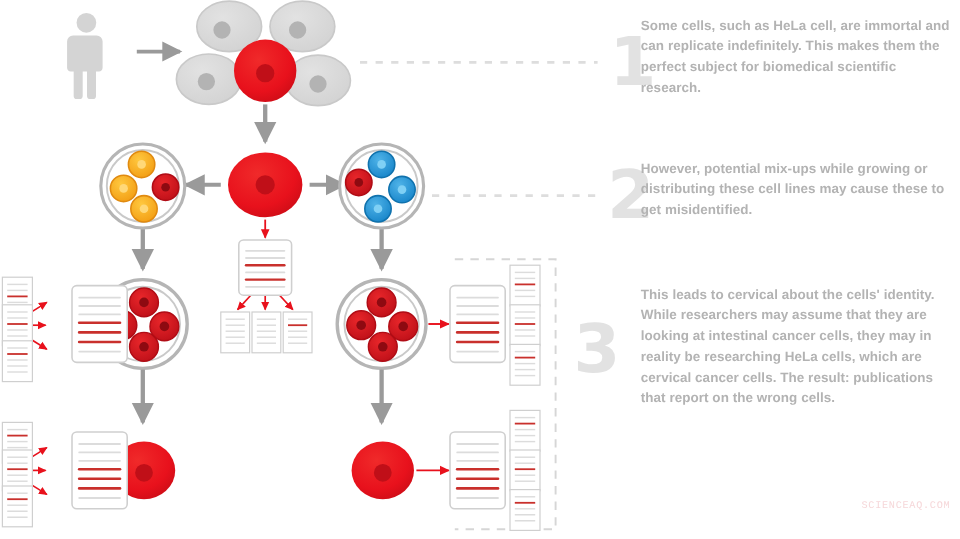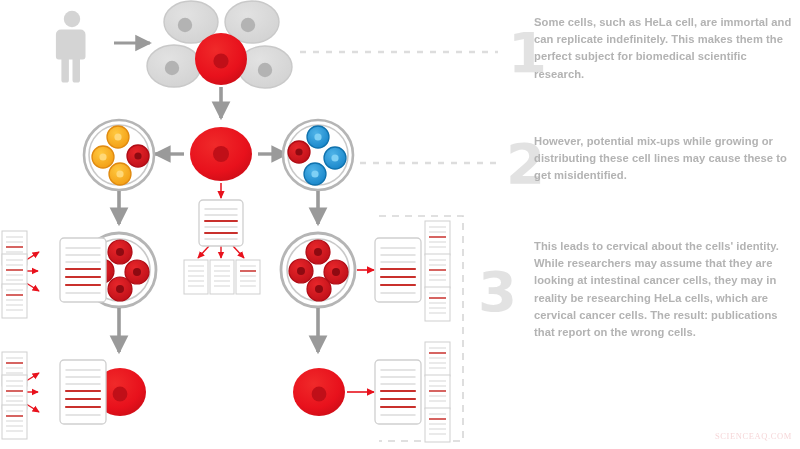--- a/index.html
+++ b/index.html
@@ -26,25 +26,25 @@
     position: absolute;
     color: #e2e2e2;
     font-size: 56px;
     font-weight: 700;
     line-height: 1;
     font-family: "DejaVu Sans", sans-serif;
   }
   #watermark {
     position: absolute;
     right: 8px;
-    bottom: 8px;
+    bottom: 23px;
     color: #f6d7d9;
     font-size: 8.5px;
     letter-spacing: 0.6px;
-    font-family: Liberation Serif, serif;
+    font-family: Liberation Mono, monospace;
   }
 </style>
 </head>
 <body>
 
 <div id="stage">
 
   <svg id="svgroot" width="800" height="449" viewBox="0 0 800 449">
     <defs>
       <marker id="ahGrey" markerWidth="6" markerHeight="6" refX="4.6" refY="3" orient="auto" markerUnits="strokeWidth">

